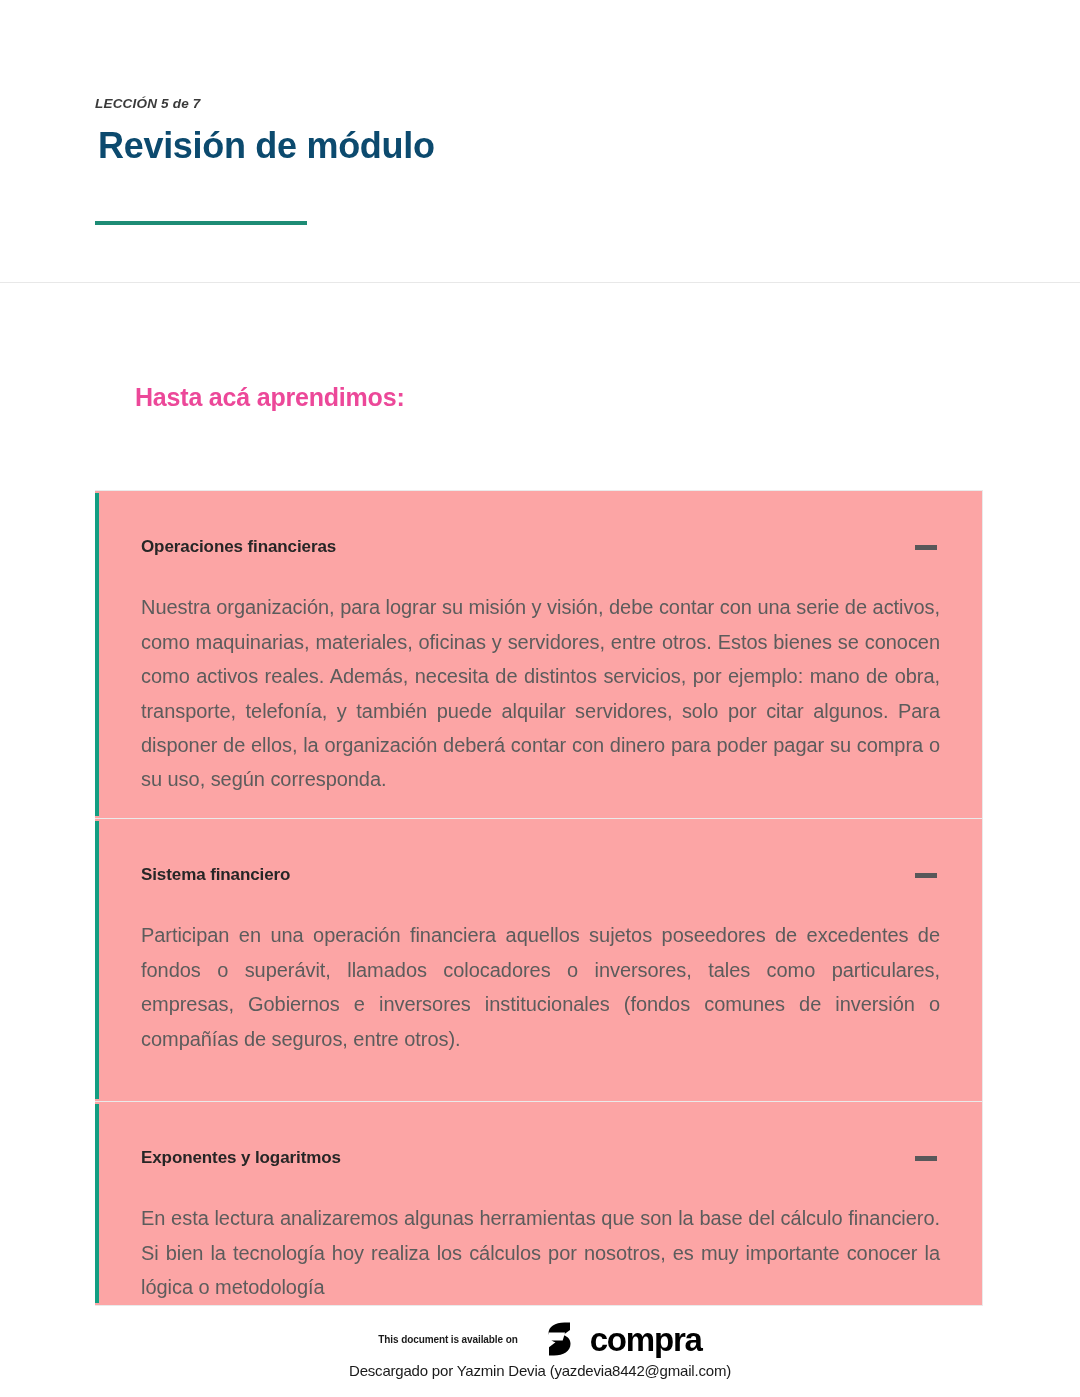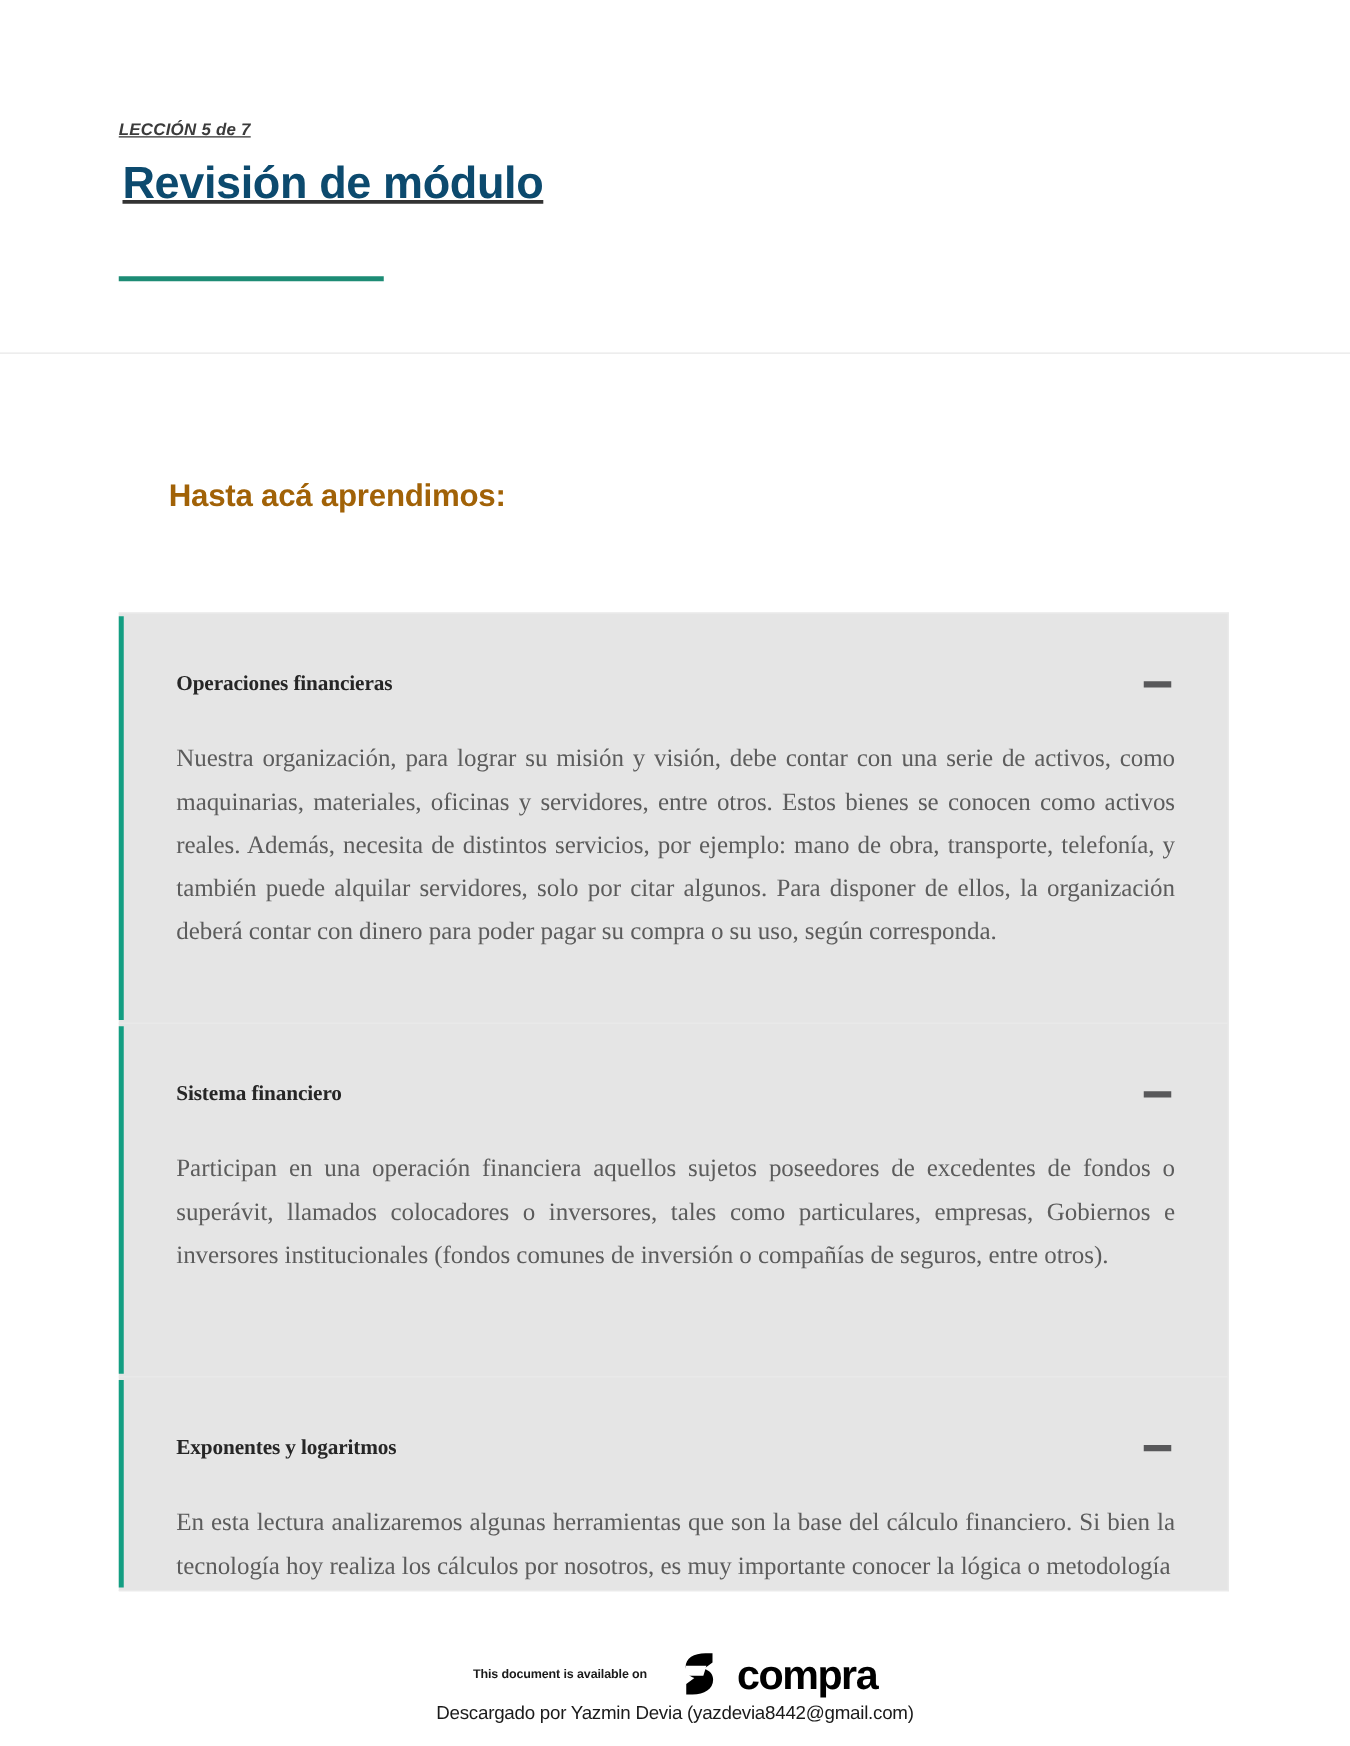--- a/index.html
+++ b/index.html
@@ -13,21 +13,20 @@
     font-family: "Liberation Sans", sans-serif;
     color: #333333;
     position: relative;
     overflow: hidden;
   }
 
   
   .page-header {
     padding: 96px 0 0 95px;
     position: relative;
-    text-decoration: underline;
   }
   .lesson-eyebrow {
     font-size: 13.5px;
     font-style: italic;
     font-weight: 600;
     letter-spacing: 0.2px;
     color: #3b3b3b;
     margin: 0 0 14px 0;
   }
   .page-title {
@@ -48,35 +47,34 @@
     width: 100%;
     height: 1px;
     background: #e8e8e8;
     margin-top: 57px;
   }
 
   
   .section-heading {
     font-size: 25px;
     font-weight: 700;
-    color: #a16207;
+    color: #ec4899;
     margin: 0;
     padding: 100px 0 0 135px;
     letter-spacing: -0.2px;
   }
 
   
   .accordion {
     margin: 78px 0 0 95px;
     width: 888px;
     border: 1px solid #eaeaea;
     border-left: none;
     box-sizing: border-box;
-    background: #e5e5e5;
-    font-family: Liberation Serif, serif;
+    background: #fca5a5;
   }
   .panel {
     position: relative;
     border-bottom: 1px solid #eaeaea;
     box-sizing: border-box;
     padding: 0 42px 0 46px;
   }
   .panel:last-child {
     border-bottom: none;
   }

